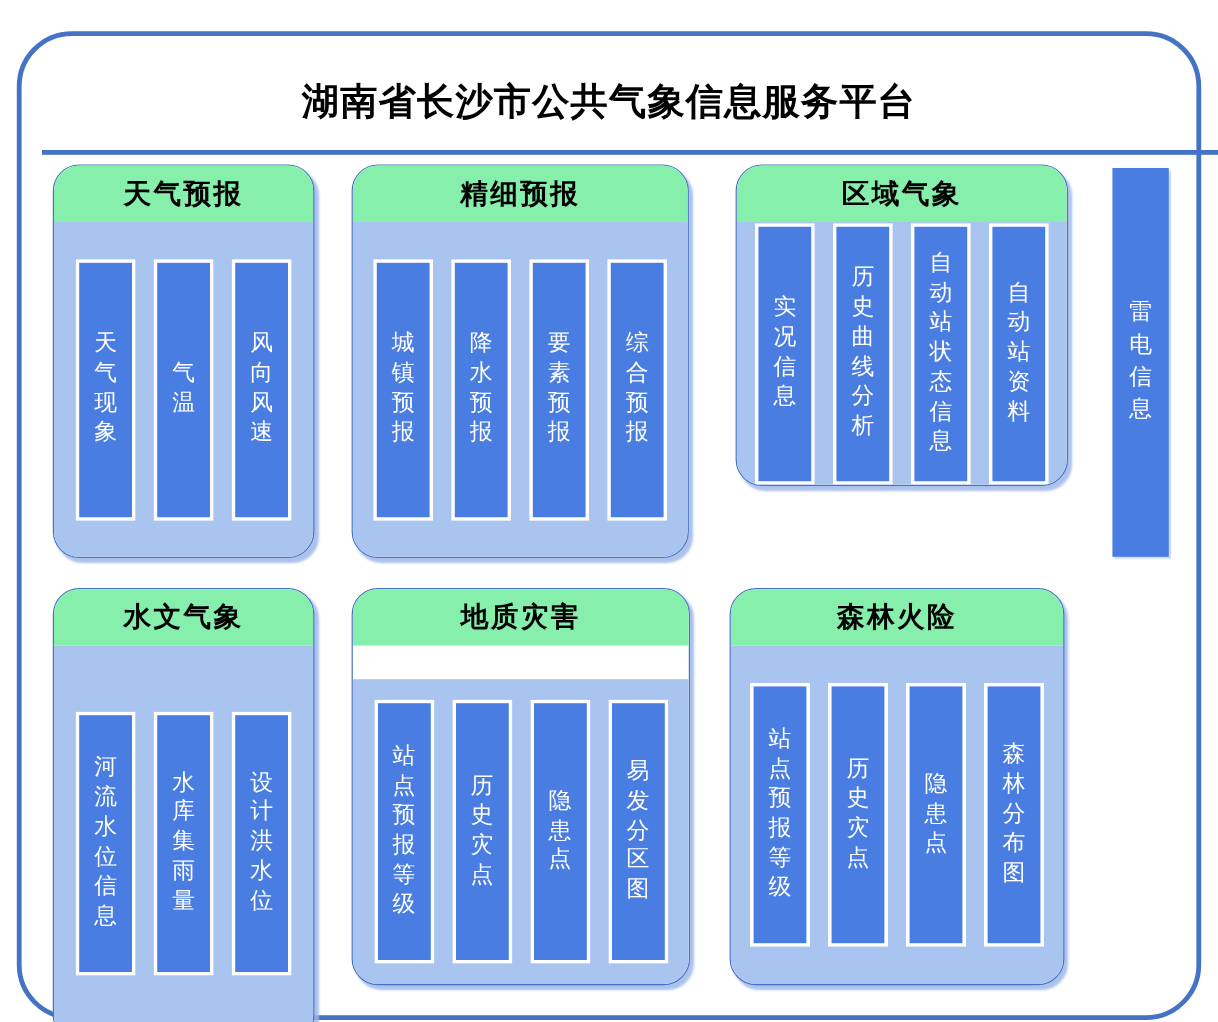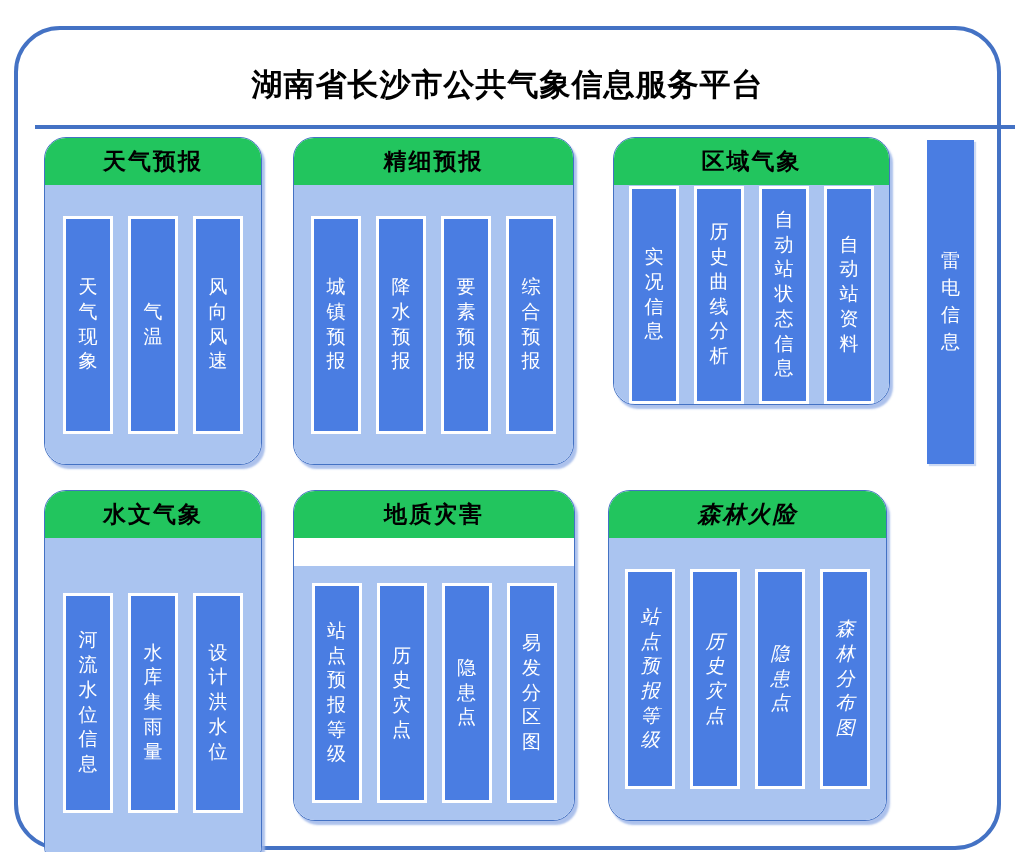--- a/index.html
+++ b/index.html
@@ -32,30 +32,30 @@
     background: var(--frame-border);
   }
 
   .panel {
     position: absolute; display: flex; flex-direction: column;
     background: #ffffff; border: 1.5px solid var(--panel-border);
     border-radius: 22px; overflow: hidden;
     box-shadow: 3px 4px 2px rgba(158, 182, 233, 0.85);
   }
   .p1 { left: 44px;  top: 125px; width: 218px; height: 328px; }
-  .p2 { left: 293px; top: 125px; width: 281px; height: 328px; border-radius: 21px; }
+  .p2 { left: 293px; top: 125px; width: 281px; height: 328px; }
   .p3 { left: 613px; top: 125px; width: 277px; height: 268px; }
   .p4 { left: 44px;  top: 478px; width: 218px; height: 378px; font-family: Liberation Serif, serif; }
   .p5 { left: 293px; top: 478px; width: 282px; height: 331px; gap: 28px; }
-  .p6 { left: 608px; top: 478px; width: 279px; height: 331px; font-style: italic; }
+  .p6 { left: 608px; top: 478px; width: 279px; height: 331px; }
 
   .panel-header {
     height: 47px; flex: 0 0 47px;
     display: flex; align-items: center; justify-content: center;
-    background: #22c55e; color: var(--title-text);
+    background: #86efac; color: var(--title-text);
     font-size: 23px; font-weight: bold; letter-spacing: 2px;
   }
   .panel-body {
     flex: 1; background: var(--panel-body-bg);
     display: flex; align-items: center; justify-content: center; gap: 15px;
   }
   .bar {
     width: 50px; background: var(--bar-fill);
     border: 3px solid #ffffff;
     display: flex; align-items: center; justify-content: center;

